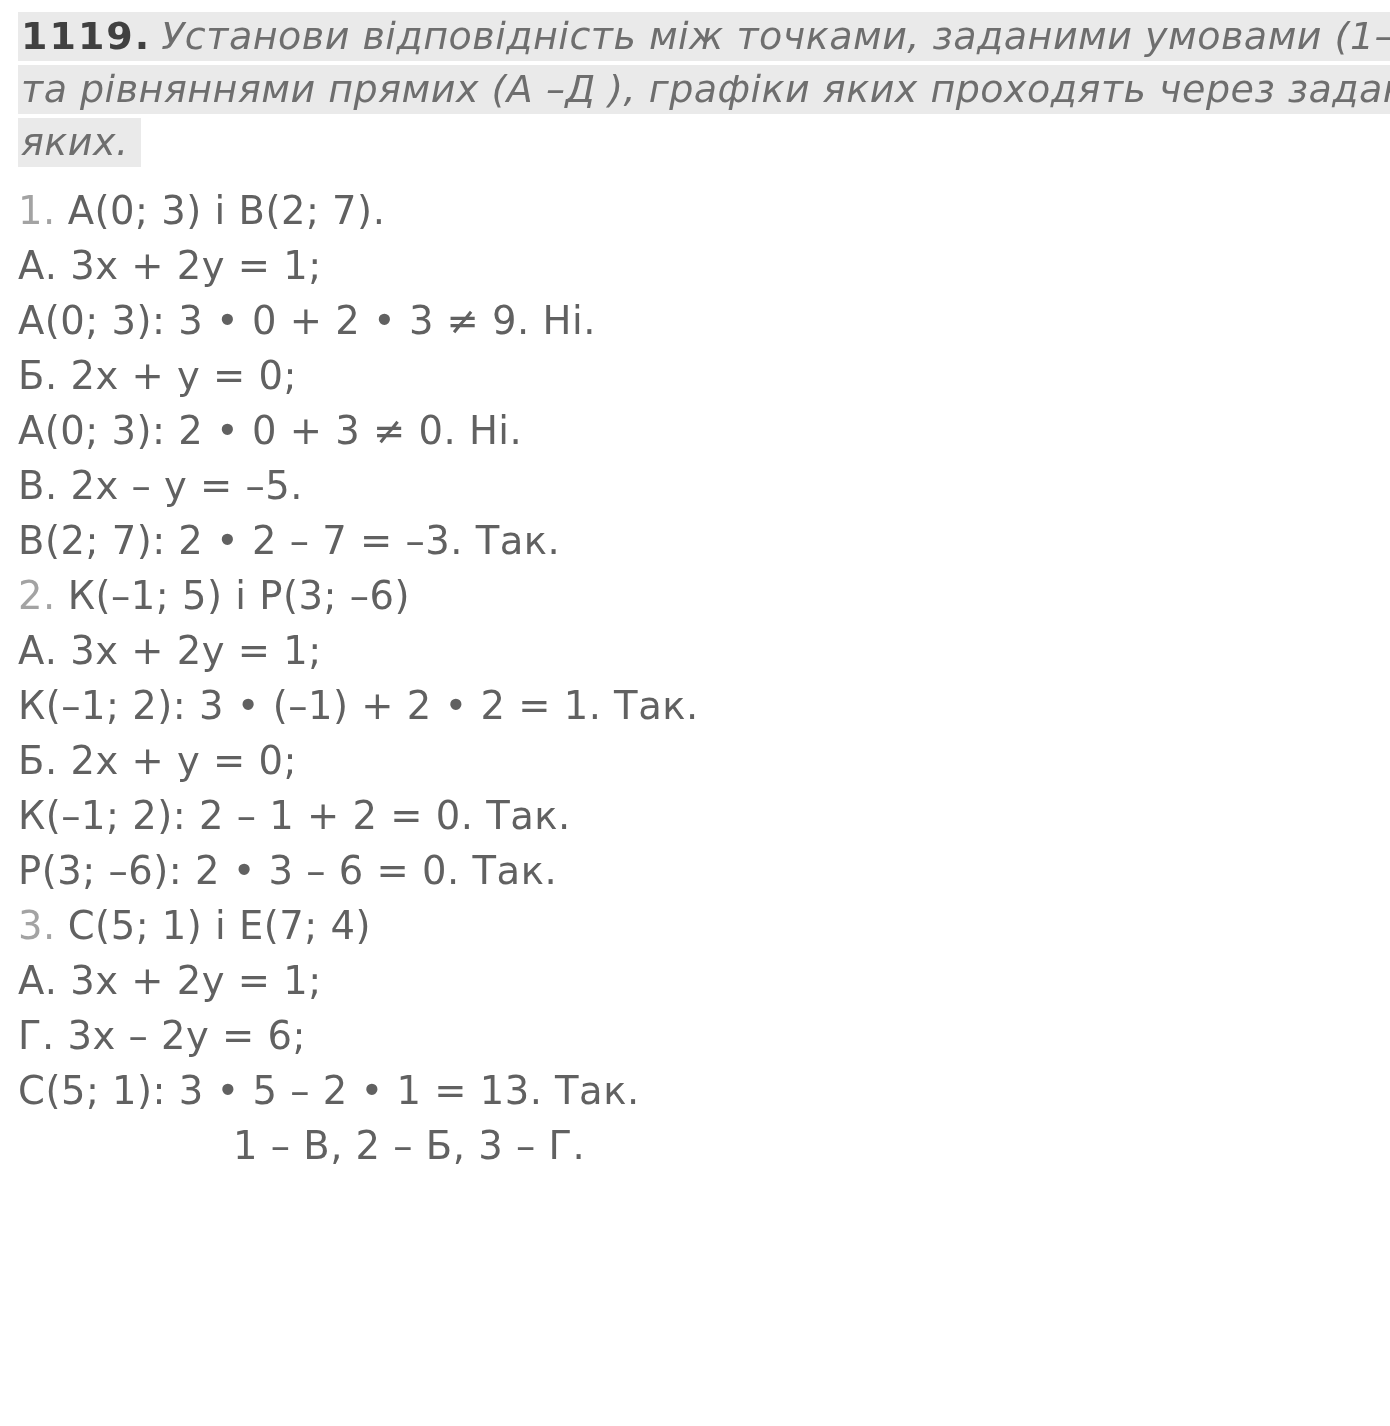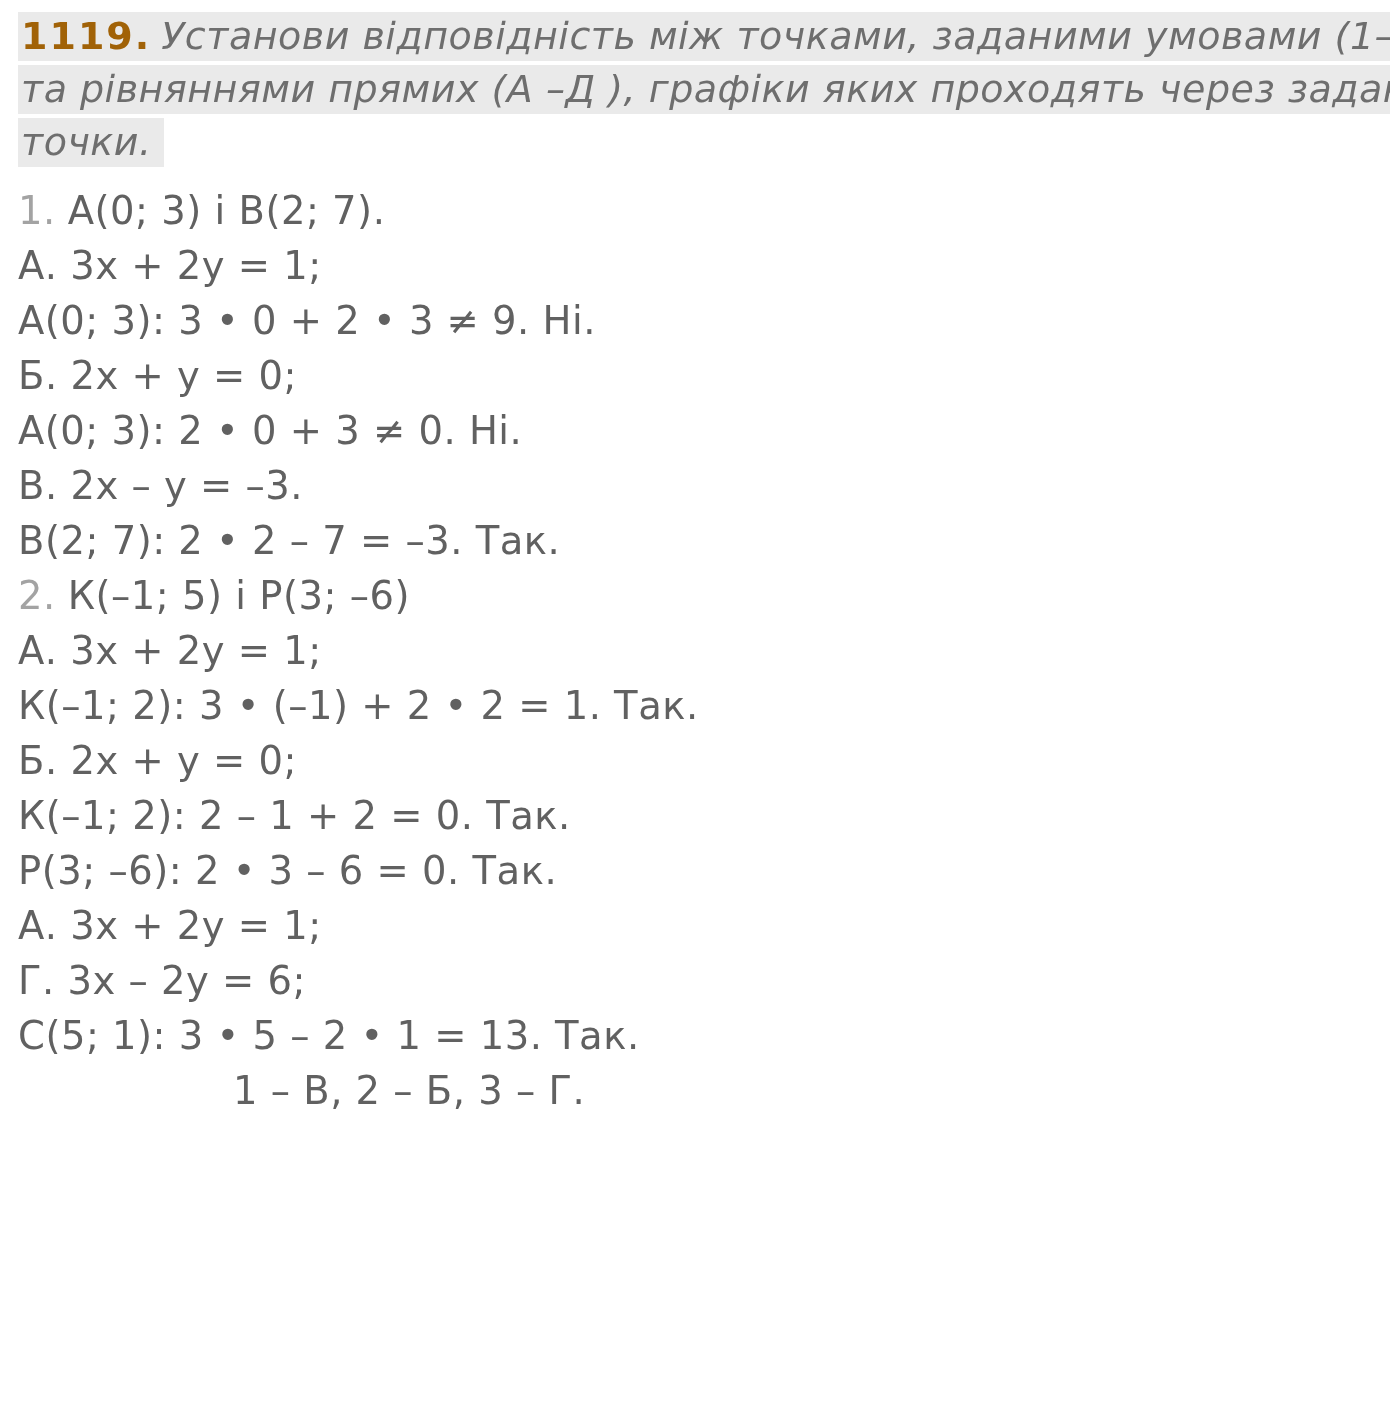--- a/index.html
+++ b/index.html
@@ -34,21 +34,21 @@
     font-style: italic;
     font-size: 38px;
     line-height: 49px;
     padding: 0 12px 0 3px;
     letter-spacing: 0.5px;
     white-space: pre;
   }
   .problem-number {
     font-style: normal;
     font-weight: bold;
-    color: #a16207;
+    color: #404040;
     letter-spacing: 2px;
     margin-right: 10px;
   }
   
   .solution {
     margin-top: 16px;
     font-size: 38.5px;
     letter-spacing: 0.5px;
   }
   .line {
@@ -66,36 +66,37 @@
   }
 </style>
 </head>
 <body>
 
 <div class="page">
 
   <div class="statement">
     <span class="statement-line"><span class="hl"><span class="problem-number">1119.</span><span>Установи відповідність між точками, заданими умовами (1–3),</span></span></span>
     <span class="statement-line"><span class="hl">та рівняннями прямих (А –Д ), графіки яких проходять через задані</span></span>
-    <span class="statement-line"><span class="hl">точки.</span></span>
+    <span class="statement-line"><span class="hl">яких.</span></span>
   </div>
 
   <div class="solution">
     <div class="line"><span class="lead">1.</span><span>А(0; 3) і В(2; 7).</span></div>
     <div class="line"><span>А. 3х + 2у = 1;</span></div>
     <div class="line"><span>А(0; 3): 3 • 0 + 2 • 3 ≠ 9. Ні.</span></div>
     <div class="line"><span>Б. 2х + у = 0;</span></div>
     <div class="line"><span>А(0; 3): 2 • 0 + 3 ≠ 0. Ні.</span></div>
-    <div class="line"><span>В. 2х – у = –3.</span></div>
+    <div class="line"><span>В. 2х – у = –5.</span></div>
     <div class="line"><span>В(2; 7): 2 • 2 – 7 = –3. Так.</span></div>
     <div class="line"><span class="lead">2.</span><span>К(–1; 5) і Р(3; –6)</span></div>
     <div class="line"><span>А. 3х + 2у = 1;</span></div>
     <div class="line"><span>К(–1; 2): 3 • (–1) + 2 • 2 = 1. Так.</span></div>
     <div class="line"><span>Б. 2х + у = 0;</span></div>
     <div class="line"><span>К(–1; 2): 2 – 1 + 2 = 0. Так.</span></div>
     <div class="line"><span>Р(3; –6): 2 • 3 – 6 = 0. Так.</span></div>
+    <div class="line"><span class="lead">3.</span><span>С(5; 1) і Е(7; 4)</span></div>
     <div class="line"><span>А. 3х + 2у = 1;</span></div>
     <div class="line"><span>Г. 3х – 2у = 6;</span></div>
     <div class="line"><span>С(5; 1): 3 • 5 – 2 • 1 = 13. Так.</span></div>
     <div class="line answer"><span>1 – В, 2 – Б, 3 – Г.</span></div>
   </div>
 
 </div>
 
 </body></html>

